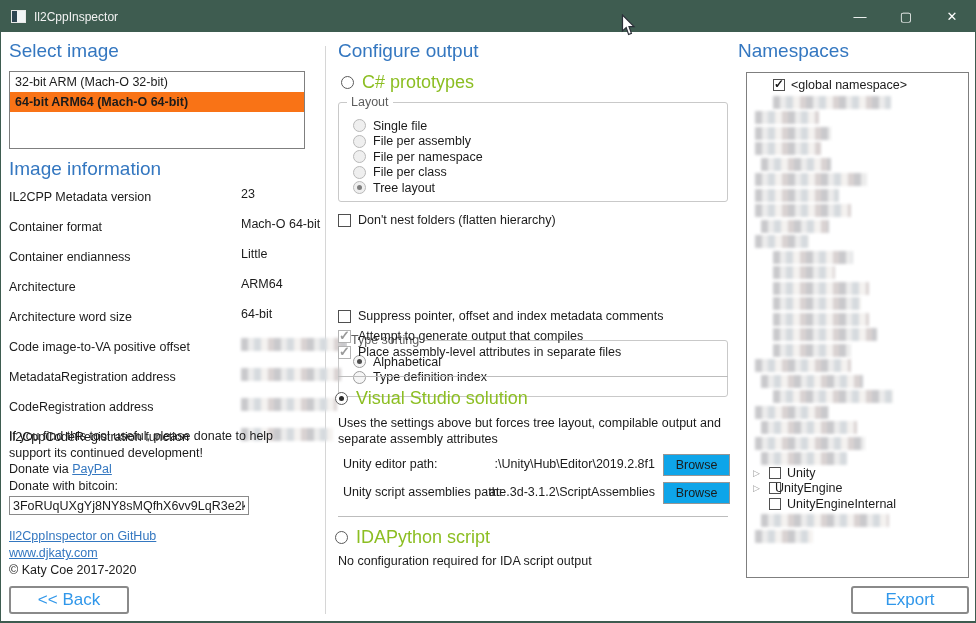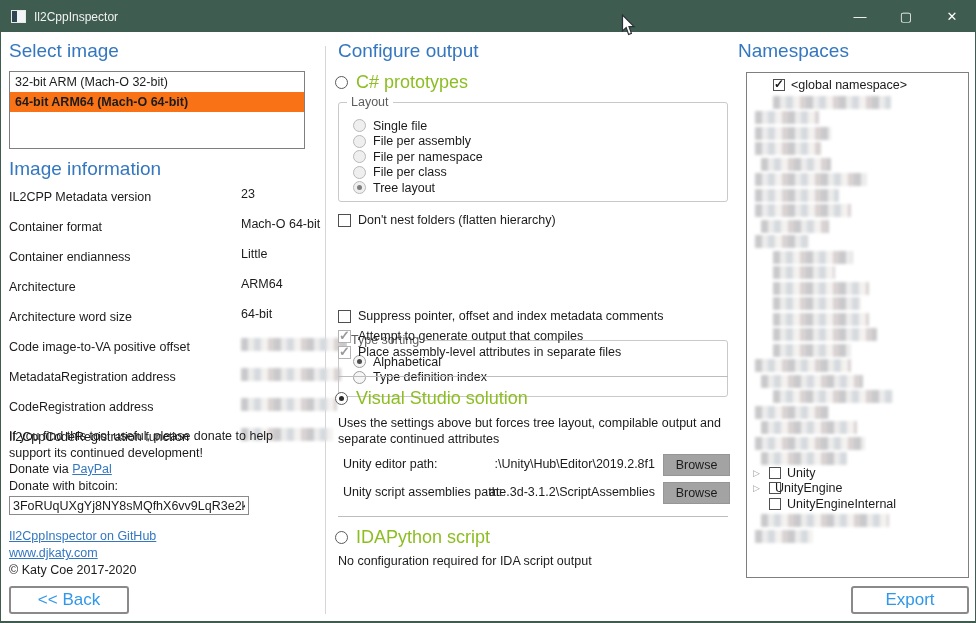--- a/index.html
+++ b/index.html
@@ -36,21 +36,21 @@
   .info-value{ position:absolute; left:232px; top:0; font-size:12.5px; color:#1b1b1b; white-space:nowrap; }
   
   .redacted{ height:13px; border-radius:1px;
     background-image:
       repeating-linear-gradient(90deg,#c9c9cc 0 7px,#ececec 7px 13px,#d6dade 13px 20px,#f4f2f0 20px 27px,#d9d2d2 27px 33px),
       repeating-linear-gradient(0deg,rgba(170,172,178,.45) 0 4px,rgba(244,244,244,.45) 4px 9px,rgba(205,205,210,.45) 9px 13px);
     filter:blur(1.6px); }
   
   .big-btn{ border:2px solid #8a8a8a; border-radius:3px; background:#fff; color:#3097ea;
             font-size:17px; font-family:"Liberation Sans",sans-serif; display:flex; align-items:center; justify-content:center; cursor:pointer; }
-  .browse-btn{ width:67px; height:22px; background:#a3a3a3; border:1px solid #969696;
+  .browse-btn{ width:67px; height:22px; background:#0ea5e9; border:1px solid #969696;
                font-size:12.5px; color:#1b1b1b; font-family:"Liberation Sans",sans-serif; cursor:pointer; }
   
   .radio{ display:inline-block; width:13px; height:13px; border-radius:50%; border:1px solid #5a5a5a;
           background:#fff; position:relative; vertical-align:middle; flex:none; }
   .radio.on::after{ content:''; position:absolute; inset:3px; border-radius:50%; background:#2b2b2b; }
   .radio.dim{ border-color:#b9b9b9; background:#efefef; }
   .radio.dim.on::after{ background:#7e7e7e; }
   .radio.dim2{ border-color:#9d9d9d; background:#f6f6f6; }
   .radio.dim2.on::after{ background:#4c4c4c; }
   .cb{ display:inline-block; width:13px; height:13px; border:1px solid #4f4f4f; background:#fff;
@@ -127,21 +127,21 @@
     <a class="lnk txt abs" style="left:0;top:497px;">Il2CppInspector on GitHub</a>
     <a class="lnk txt abs" style="left:0;top:514px;">www.djkaty.com</a>
     <div class="txt abs" style="left:0;top:531px;">© Katy Coe 2017-2020</div>
 
     <button class="big-btn abs" style="left:0;top:554px;width:120px;height:28px;">&lt;&lt; Back</button>
   </div>
 
   <div class="midcol">
     <div class="col-h abs" style="left:5px;top:8px;">Configure output</div>
 
-    <div class="section-row abs" style="left:2px;top:40px;">
+    <div class="section-row abs" style="left:8px;top:40px;">
       <span class="radio" id="csharp-radio"></span>
       <span class="green-h">C# prototypes</span>
     </div>
 
     <div class="groupbox abs" style="left:5px;top:70px;width:390px;height:100px;">
       <span class="gb-label">Layout</span>
       <div id="layout-options" class="abs" style="left:14px;top:15px;width:360px;">
           <div class="opt-row" style="height: 15.5px;">
             <span class="radio dim"></span>
             <span>Single file</span>
@@ -198,21 +198,21 @@
           <span>Place assembly-level attributes in separate files</span>
         </div>
       </div>
 
     <div class="hsep abs" style="left:5px;top:344px;width:390px;"></div>
 
     <div class="section-row abs" style="left:2px;top:356px;">
       <span class="radio on" id="vs-radio"></span>
       <span class="green-h">Visual Studio solution</span>
     </div>
-    <div class="txt abs" style="left:5px;top:383px;width:392px;line-height:16px;">Uses the settings above but forces tree layout, compilable output and separate continued attributes</div>
+    <div class="txt abs" style="left:5px;top:383px;width:392px;line-height:16px;">Uses the settings above but forces tree layout, compilable output and separate assembly attributes</div>
 
     <div class="abs" style="left:10px;top:422px;width:387px;height:22px;">
       <span class="txt abs" style="left:0;top:3px;">Unity editor path:</span>
       <span class="txt abs" style="right:75px;top:3px;white-space:nowrap;">:\Unity\Hub\Editor\2019.2.8f1</span>
       <button class="browse-btn abs" style="right:0;top:0;">Browse</button>
     </div>
 
     <div class="abs" style="left:10px;top:450px;width:387px;height:22px;">
       <span class="txt abs" style="left:0;top:3px;">Unity script assemblies path:</span>
       <span class="txt abs" style="right:75px;top:3px;white-space:nowrap;">ate.3d-3.1.2\ScriptAssemblies</span>

